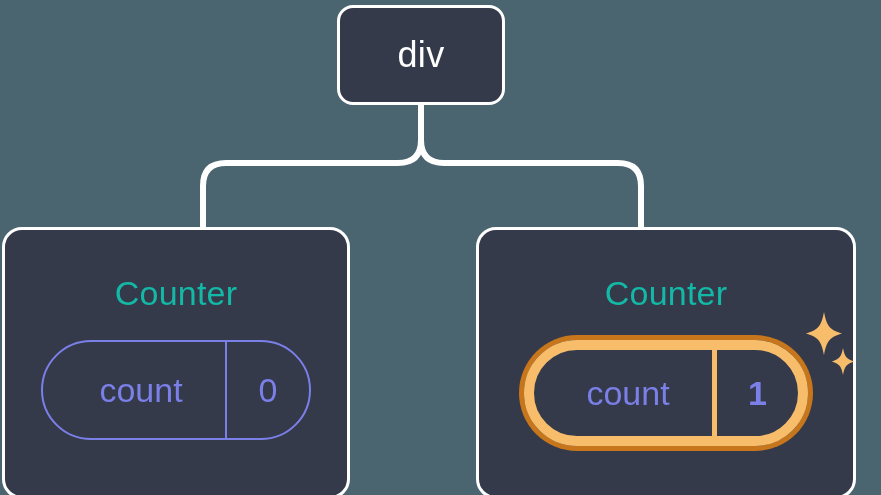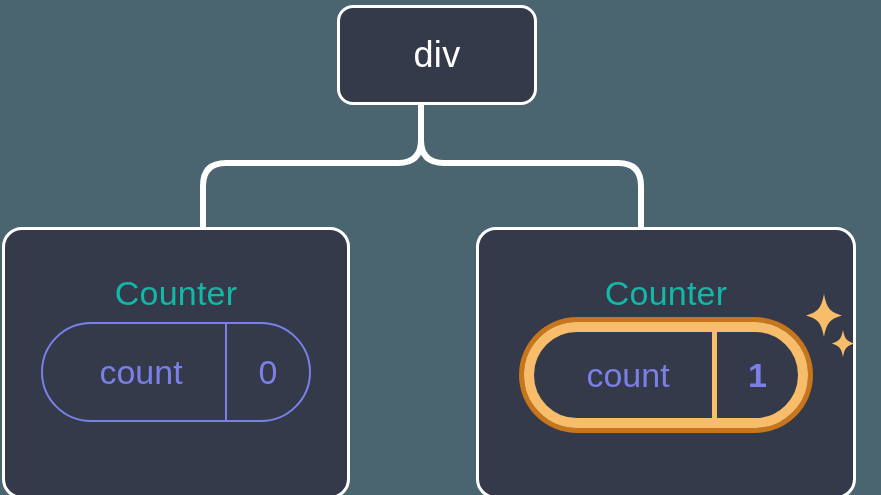--- a/index.html
+++ b/index.html
@@ -33,21 +33,21 @@
     border-radius: 20px;
     box-sizing: border-box;
     display: flex;
     flex-direction: column;
     align-items: center;
   }
   
   #node-div {
     left: 337px;
     top: 5px;
-    width: 200px;
+    width: 168px;
     height: 100px;
     justify-content: center;
     border-radius: 16px;
   }
   .node-title-div {
     color: #ffffff;
     font-size: 36px;
     font-weight: 400;
     letter-spacing: 0.3px;
     line-height: 1;
@@ -69,21 +69,21 @@
     color: #14b8a6;
     font-size: 34px;
     font-weight: 400;
     letter-spacing: 0.2px;
     margin-top: 46px;
     line-height: 1;
   }
   
   .pill-wrap {
     position: relative;
-    margin-top: 12px;
+    margin-top: 30px;
   }
   .pill {
     position: relative;
     display: flex;
     align-items: stretch;
     height: 100px;
     border: 2px solid #7b7fe8;
     border-radius: 999px;
     box-sizing: border-box;
     background: transparent;

